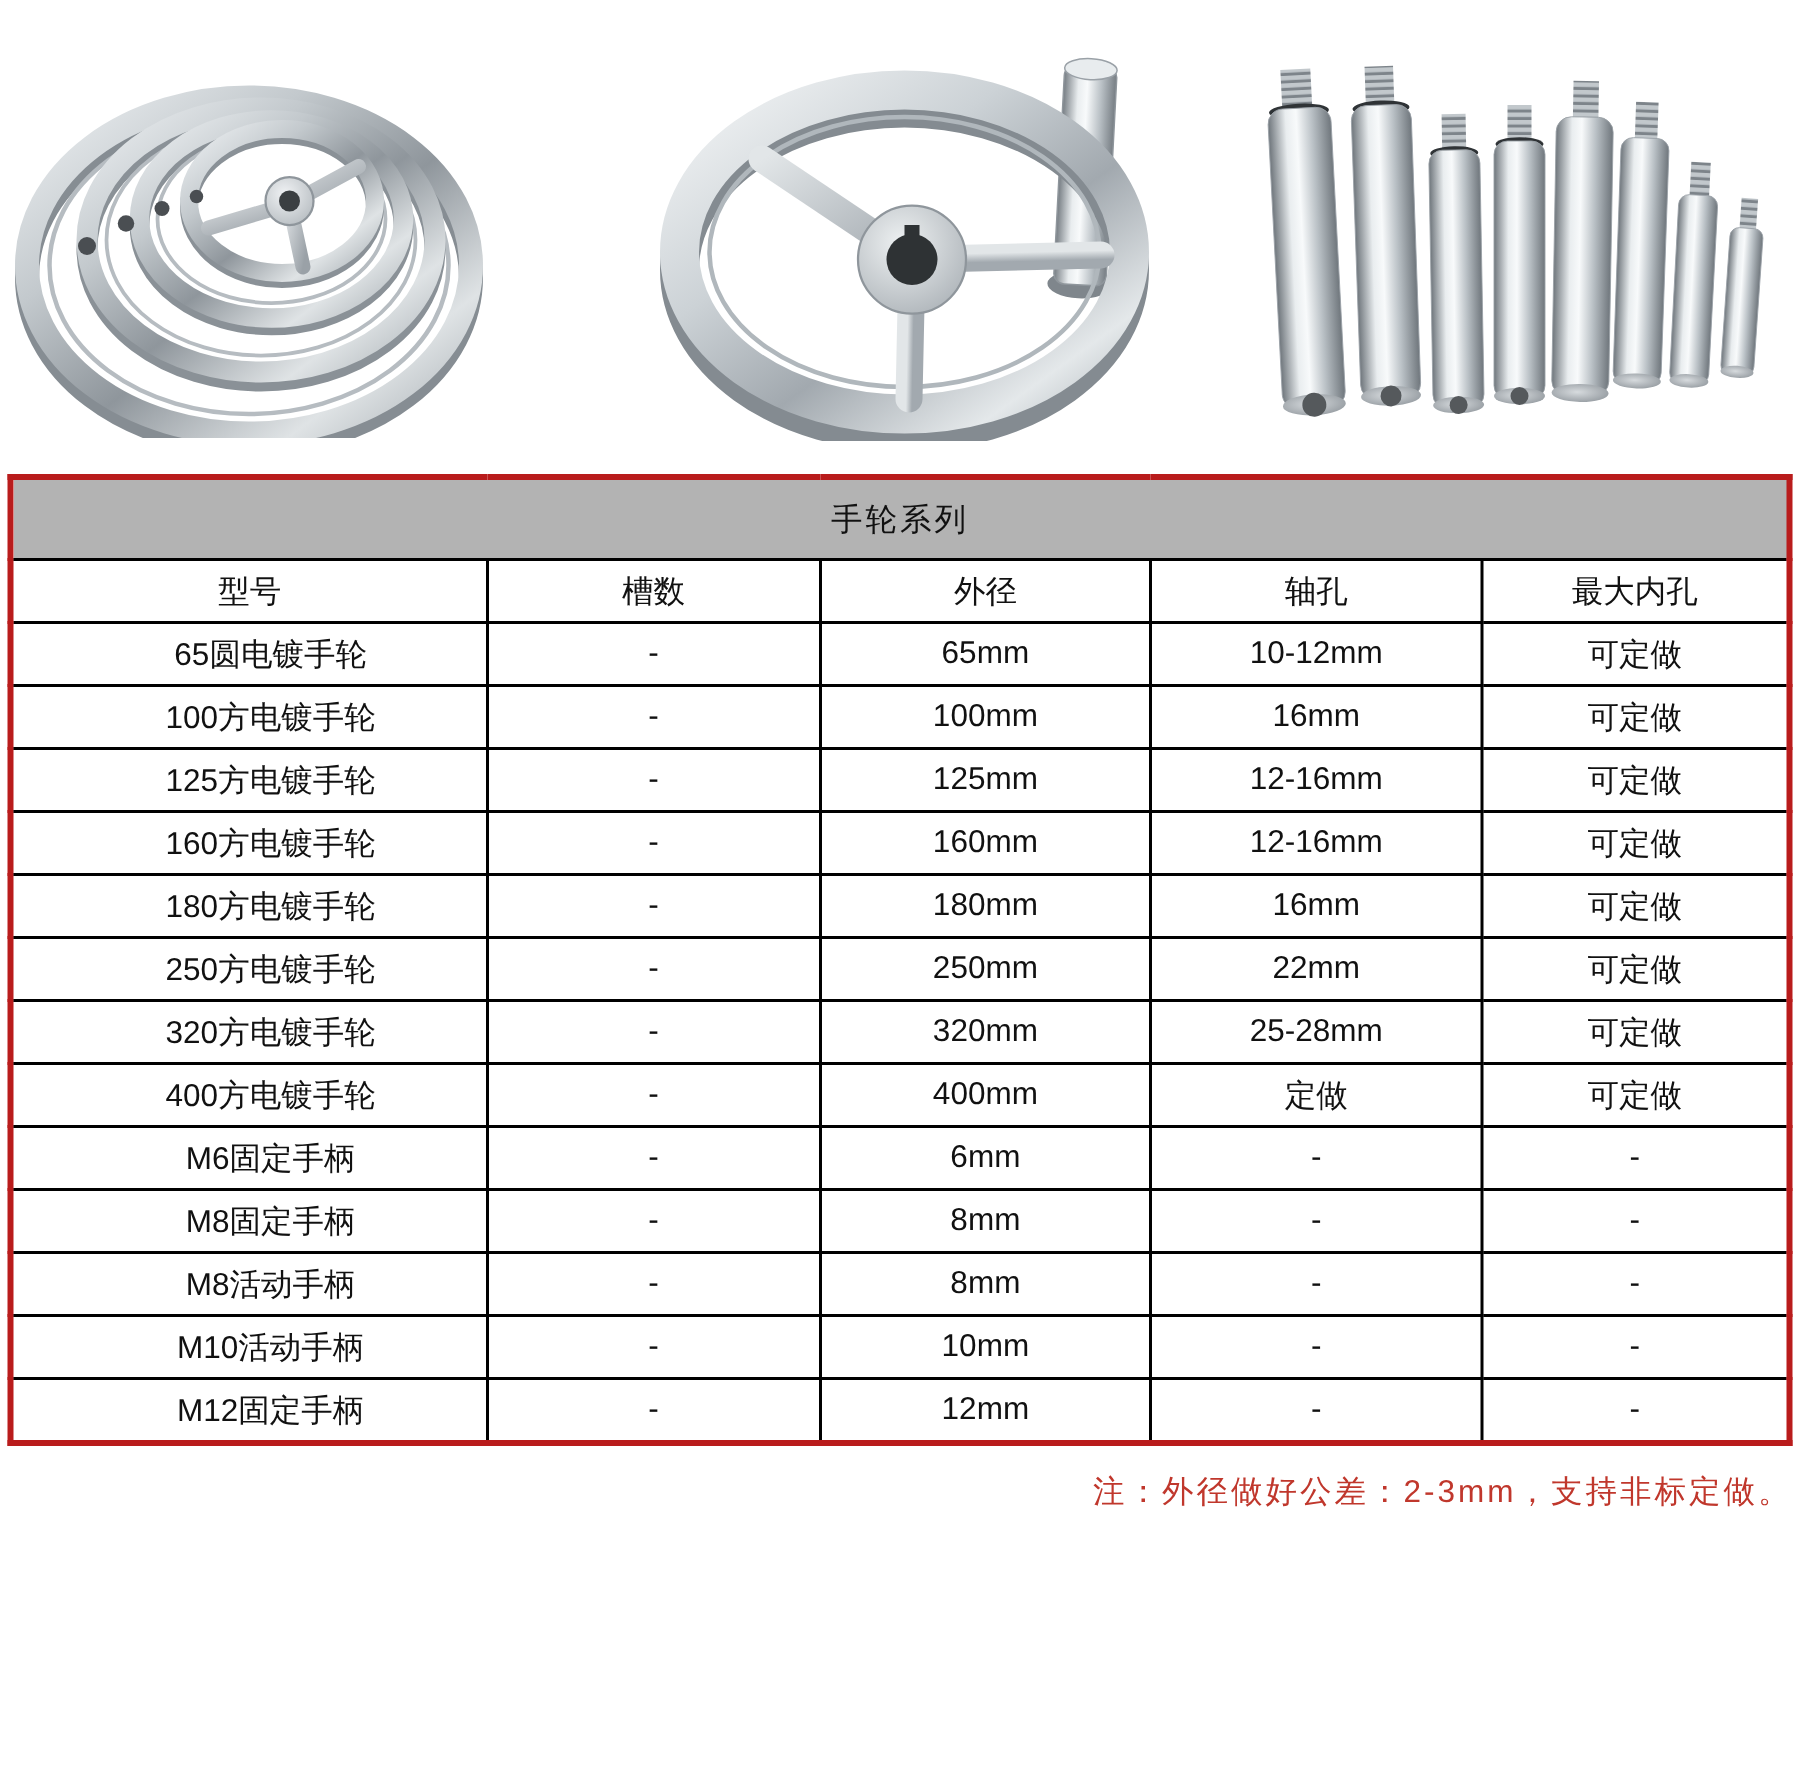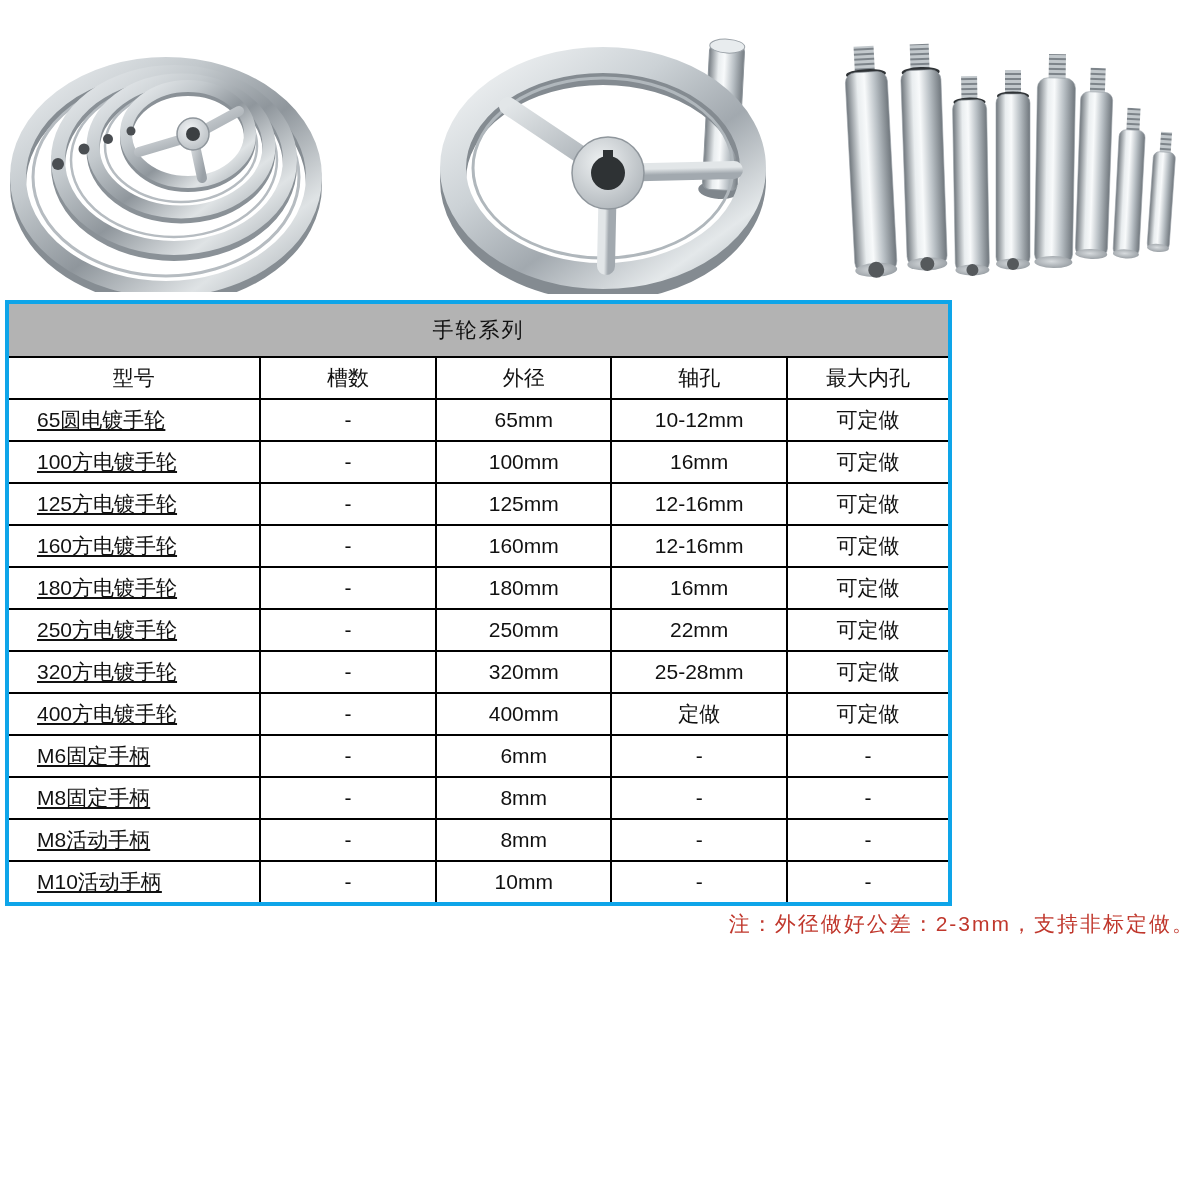--- a/index.html
+++ b/index.html
@@ -12,46 +12,45 @@
   }
   .photos { position: relative; height: 300px; }
   .photos svg { position: absolute; }
   #photo-stacked  { left: 6px;   top: 12px; }
   #photo-crank    { left: 418px; top: 8px;  }
   #photo-handles  { left: 820px; top: 10px; }
 
   table.spec {
     border-collapse: collapse;
     table-layout: fixed;
-    width: 947px;
-    margin: 0 5px;
-    border: 4px solid #0ea5e9;
+    width: 1190px;
+    margin: 16px 5px;
+    border: 4px solid #b91c1c;
   }
   table.spec th, table.spec td {
     border: 2px solid #000000;
     font-size: 21px;
     font-weight: 400;
     text-align: center;
     padding: 0;
     overflow: hidden;
     white-space: nowrap;
   }
   td.title-cell {
     height: 52px;
     background: var(--title-bg, #b3b3b3);
     font-size: 27px;
     font-weight: 700;
     letter-spacing: 2px;
   }
   table.spec th { height: 40px; }
   table.spec tbody td { height: 40px; }
   table.spec tbody td.model {
-    text-align: left;
+    text-align: center;
     padding-left: 28px;
-    text-decoration: underline;
   }
   .note {
     width: 1190px;
     margin: 4px 5px 0 5px;
     text-align: right;
     font-size: 21px;
     letter-spacing: 2px;
     color: var(--note-red, #c0372c);
   }
 </style>
@@ -320,16 +319,23 @@
         <td>-</td>
         <td>-</td>
       </tr>
       <tr>
         <td class="model">M10活动手柄</td>
         <td>-</td>
         <td>10mm</td>
         <td>-</td>
         <td>-</td>
       </tr>
+      <tr>
+        <td class="model">M12固定手柄</td>
+        <td>-</td>
+        <td>12mm</td>
+        <td>-</td>
+        <td>-</td>
+      </tr>
     </tbody>
 </table>
 
 <div class="note">注：外径做好公差：2-3mm，支持非标定做。</div>
 
 </body></html>

